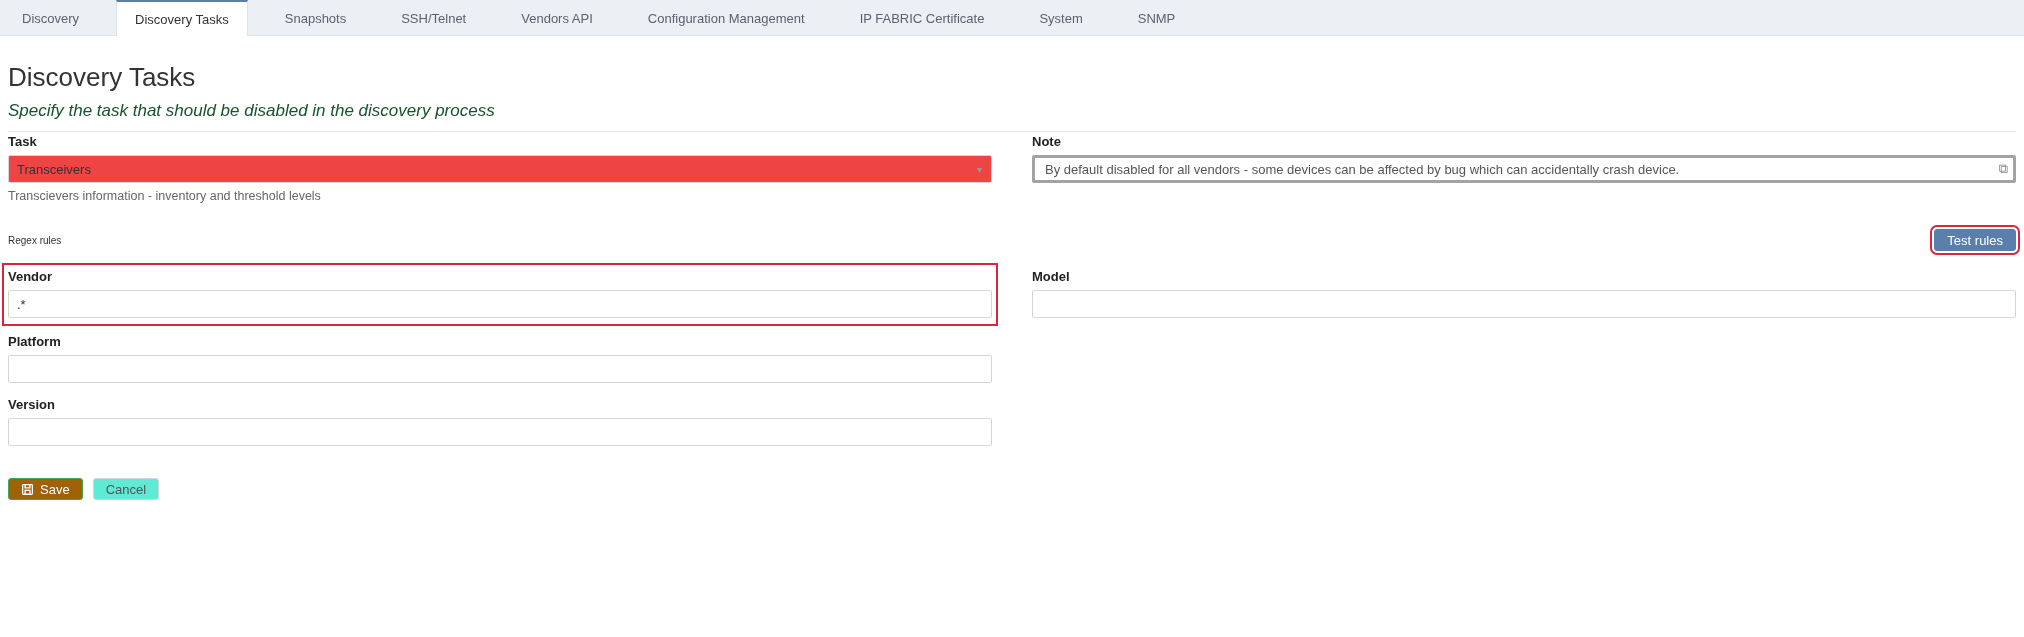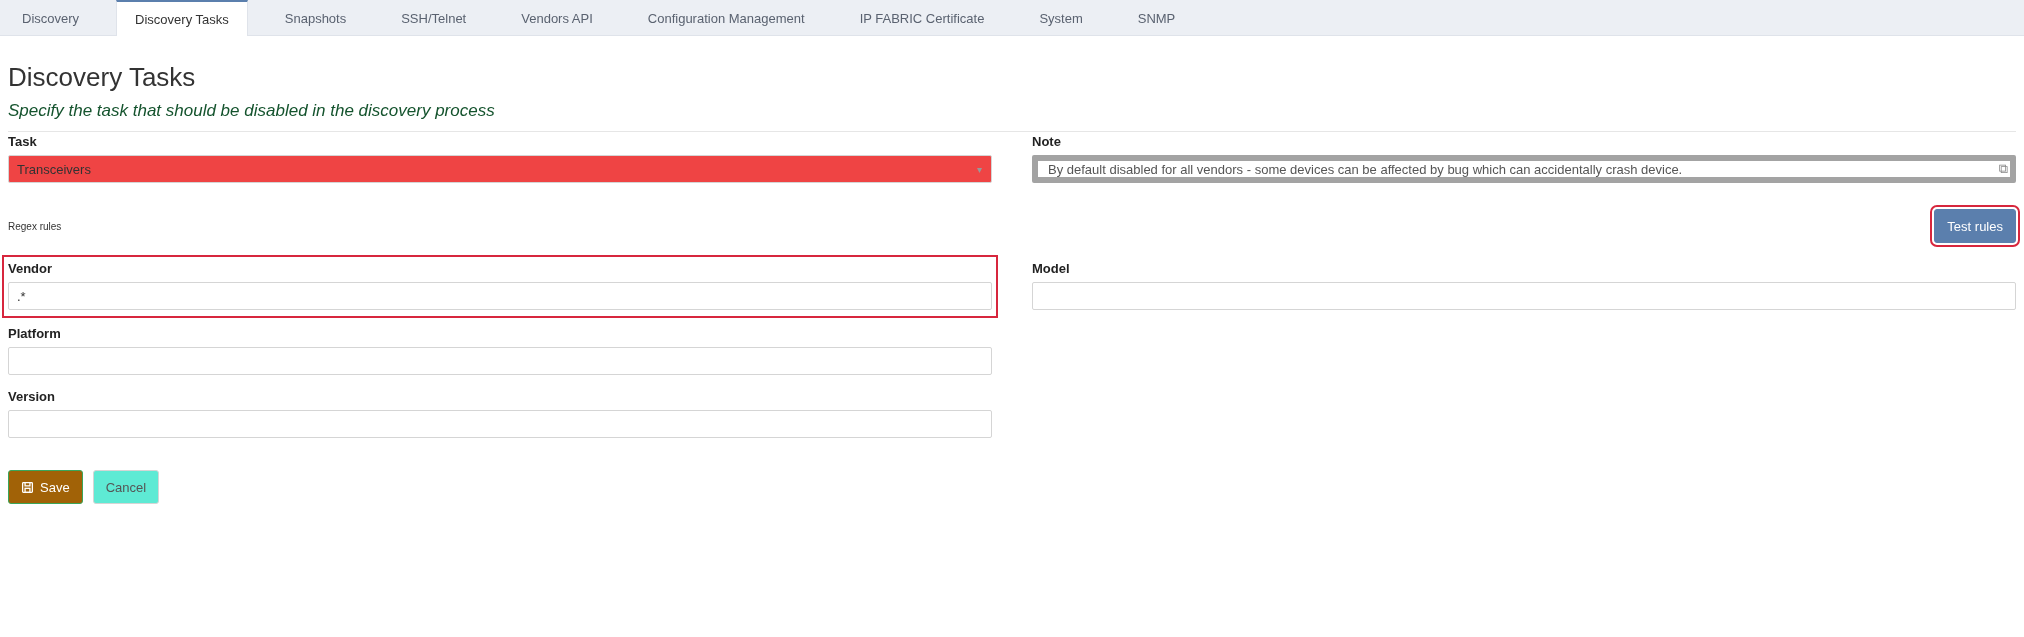--- a/index.html
+++ b/index.html
@@ -92,21 +92,21 @@
     font-size: 10px;
   }
   .helper {
     color: #666;
     font-size: 12.5px;
     margin-top: 6px;
   }
   .note-input {
     width: 100%;
     height: 28px;
-    border: 6px solid #a3a3a3;
+    border: 3px solid #a3a3a3;
     border-radius: 2px;
     padding: 0 28px 0 10px;
     font-size: 13px;
     color: #555;
   }
   .note-wrap { position: relative; }
   .note-icon {
     position: absolute;
     right: 8px;
     top: 50%;
@@ -122,21 +122,21 @@
   }
   .section-title {
     font-size: 10px;
     color: #333;
     font-weight: 400;
   }
   .btn {
     display: inline-flex;
     align-items: center;
     gap: 6px;
-    height: 34px;
+    height: 22px;
     padding: 0 12px;
     border-radius: 3px;
     font-size: 13px;
     cursor: pointer;
     border: 1px solid transparent;
   }
   .btn-primary {
     background: #5b7fad;
     color: #fff;
     border-color: #5b7fad;
@@ -216,20 +216,21 @@
 
   <div class="row">
     <div class="col">
       <label class="field-label">Task</label>
       <div class="select-wrap">
         <select class="select">
           <option>Transceivers</option>
         </select>
         <span class="select-caret">▾</span>
       </div>
+      <div class="helper">Transcievers information - inventory and threshold levels</div>
     </div>
     <div class="col">
       <label class="field-label">Note</label>
       <div class="note-wrap">
         <input class="note-input" value="By default disabled for all vendors - some devices can be affected by bug which can accidentally crash device." style="">
         <span class="note-icon">⧉</span>
       </div>
     </div>
   </div>
 

